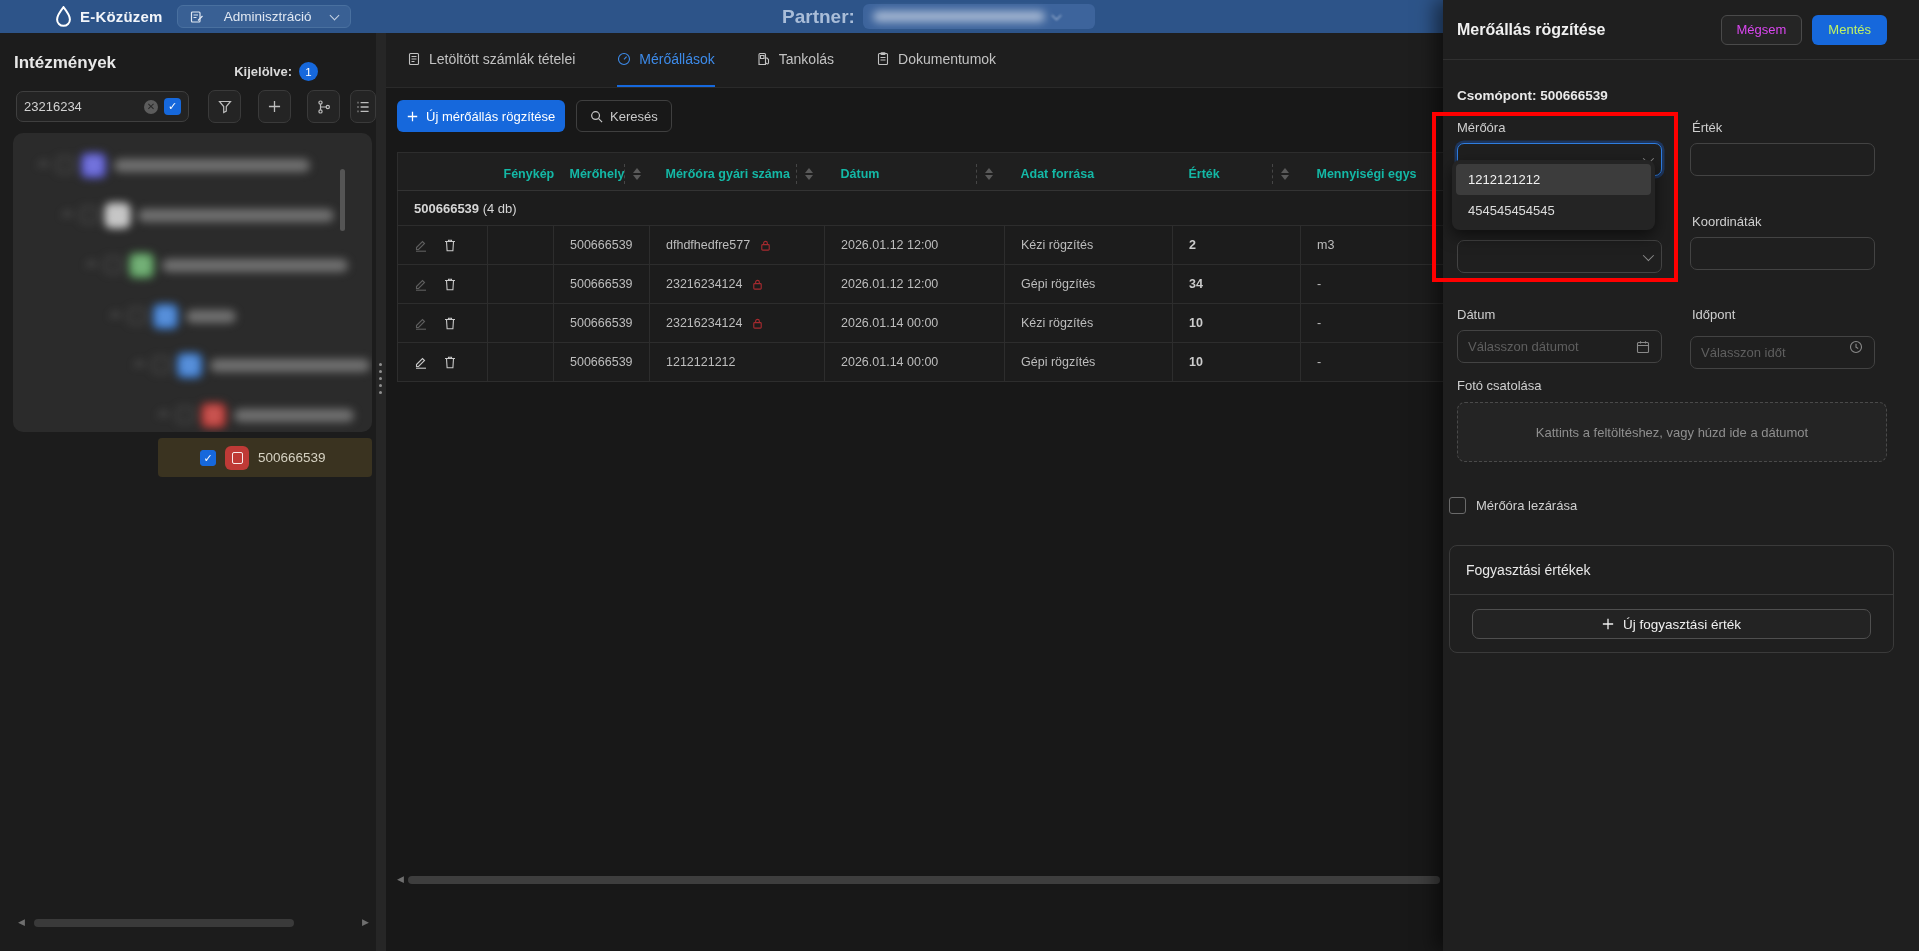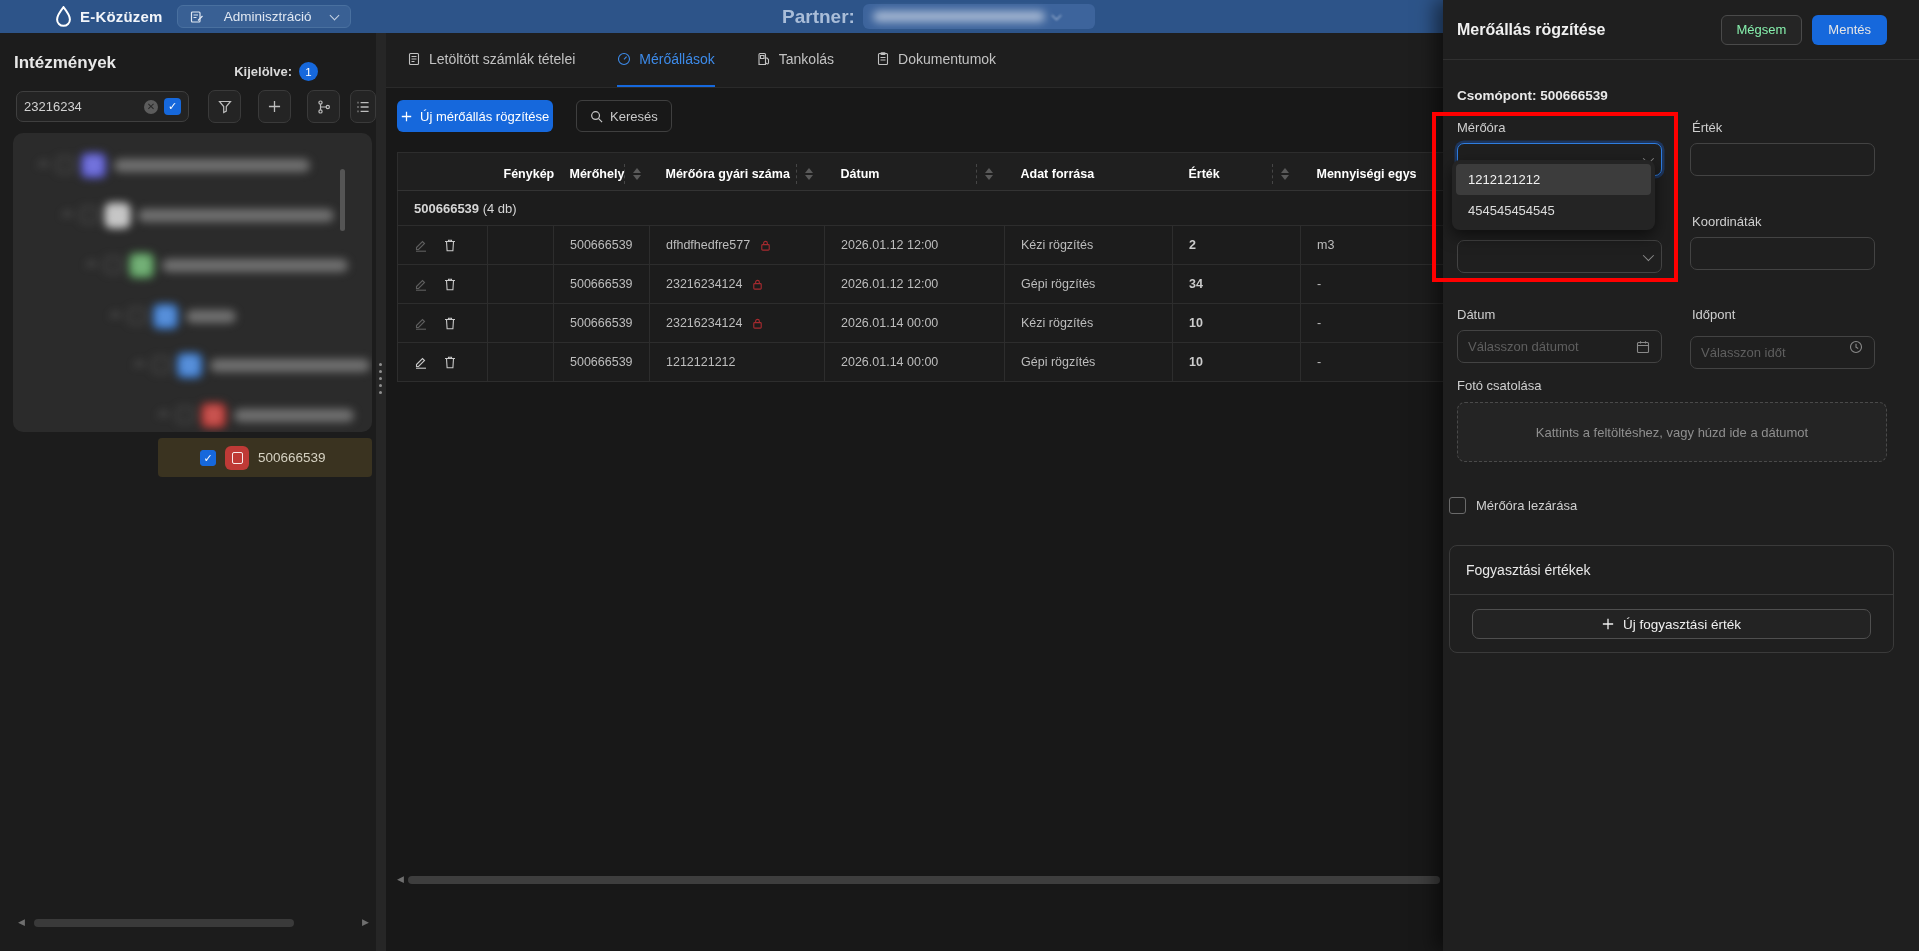--- a/index.html
+++ b/index.html
@@ -63,29 +63,29 @@
 
   
   #main { position:absolute; left:386px; top:33px; width:1533px; height:918px; background:#181818;}
   #tabsbar { position:absolute; left:0; top:0; width:1533px; height:55px; background:#1e1e1e;
     border-bottom:1px solid #2a2a2a; display:flex; align-items:stretch; padding-left:21px; gap:42px;}
   .tab { display:flex; align-items:center; gap:8px; font-size:14px; color:#c2c2c2; cursor:pointer;
     border-bottom:2px solid transparent; }
   .tab.active { color:#3d8bea; border-bottom-color:#1668dc;}
   .tab svg { flex:0 0 auto; }
   .btn-primary { position:absolute; left:11px; top:67px; height:32px; background:#1668dc; border:none; color:#fff;
-    border-radius:6px; font-size:13px; font-family:inherit; padding:0 4px; display:flex; align-items:center; gap:8px; cursor:pointer;}
+    border-radius:6px; font-size:13px; font-family:inherit; padding:0 10px; display:flex; align-items:center; gap:8px; cursor:pointer;}
   .btn-ghost { position:absolute; left:190px; top:67px; height:32px; background:transparent; border:1px solid #3f3f3f;
     color:#c8c8c8; border-radius:6px; font-size:13px; font-family:inherit; padding:0 13px; display:flex; align-items:center; gap:7px; cursor:pointer;}
 
   
   #tablewrap { position:absolute; left:11px; top:119px; width:1190px; }
   table { border-collapse:collapse; width:1153px; table-layout:fixed; background:#1c1c1c;
     border-left:1px solid #2d2d2d; border-top:1px solid #2d2d2d;}
-  th { background:#1f1f1f; height:38px; font-size:12.5px; font-weight:bold; color:#ffffff; text-align:left;
+  th { background:#1f1f1f; height:38px; font-size:12.5px; font-weight:bold; color:#14b8a6; text-align:left;
     padding:5px 12px 0 16px; border-bottom:1px solid #333;}
   .th-flex { display:flex; align-items:center; height:100%;}
   .hsep { border-left:1px dashed #464646; height:20px; margin:0 8px 0 auto;}
   .caret-pair { display:flex; flex-direction:column; gap:2px; cursor:pointer;}
   .caret-pair b { width:0; height:0; border-left:4px solid transparent; border-right:4px solid transparent;}
   .caret-pair .up { border-bottom:5px solid #5a5a5a;}
   .caret-pair .dn { border-top:5px solid #5a5a5a;}
   td { height:39px; font-size:12.5px; color:#bdbdbd; padding:0 16px; border-bottom:1px solid #2d2d2d;
     border-right:1px solid #2d2d2d; white-space:nowrap; overflow:hidden;}
   tr.group-row td { font-size:13px; color:#d6d6d6; border-right:none; height:35px;}
@@ -97,23 +97,23 @@
   .main-hscroll { position:absolute; left:11px; top:843px; width:1032px; height:8px; background:#3e3e3e; border-radius:4px;}
 
   
   #drawer { position:absolute; left:1443px; top:0; width:476px; height:951px; background:#1f1f1f; z-index:50;
     box-shadow:-8px 0 18px rgba(0,0,0,.5);}
   .dw-header { position:absolute; left:0; top:0; width:476px; height:60px; border-bottom:1px solid #303030;
     display:flex; align-items:center; padding:0 32px 0 14px;}
   .dw-title { font-size:16px; font-weight:bold; color:#f0f0f0;}
   .dw-btns { margin-left:auto; display:flex; gap:10px;}
   .btn-cancel { height:30px; padding:0 15px; background:#252525; border:1px solid #4a4a4a; border-radius:6px;
-    color:#86efac; font-size:13px; font-family:inherit; cursor:pointer;}
+    color:#d946ef; font-size:13px; font-family:inherit; cursor:pointer;}
   .btn-save { height:30px; padding:0 16px; background:#1668dc; border:none; border-radius:6px;
-    color:#e5e5e5; font-size:13px; font-family:inherit; cursor:pointer;}
+    color:#bef264; font-size:13px; font-family:inherit; cursor:pointer;}
   .dw-node { position:absolute; left:14px; top:88px; font-size:13.5px; font-weight:bold; color:#eaeaea;}
   .f-label { position:absolute; font-size:13px; color:#cfcfcf;}
   .f-input { position:absolute; height:33px; background:#1f1f1f; border:1px solid #434343; border-radius:7px;
     color:#d5d5d5; font-size:13px; font-family:inherit; padding:0 10px; outline:none;}
   .f-input::placeholder { color:#5f5f5f;}
   .select-box { position:absolute; height:33px; border-radius:7px; background:#1f1f1f; border:1px solid #434343;
     display:flex; align-items:center; padding:0 10px; cursor:pointer;}
   .select-box.focused { border:1.4px solid #2e7de0; box-shadow:0 0 0 2.5px rgba(24,100,220,.32);}
   .sel-chev { margin-left:auto; width:8px; height:8px; border-right:1.5px solid #8a8a8a;
     border-bottom:1.5px solid #8a8a8a; transform:rotate(45deg) translateY(-2px);}

